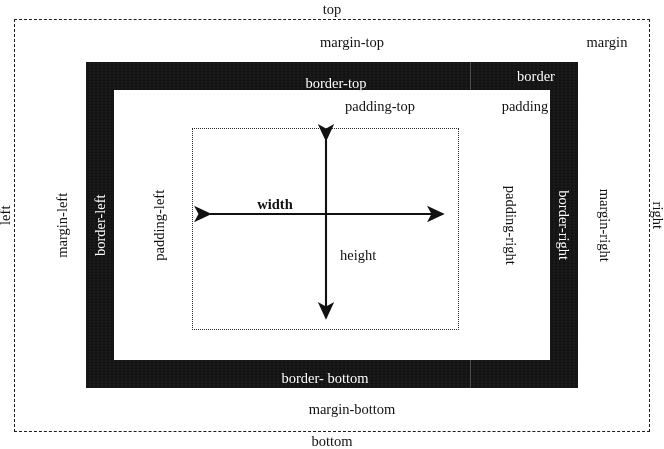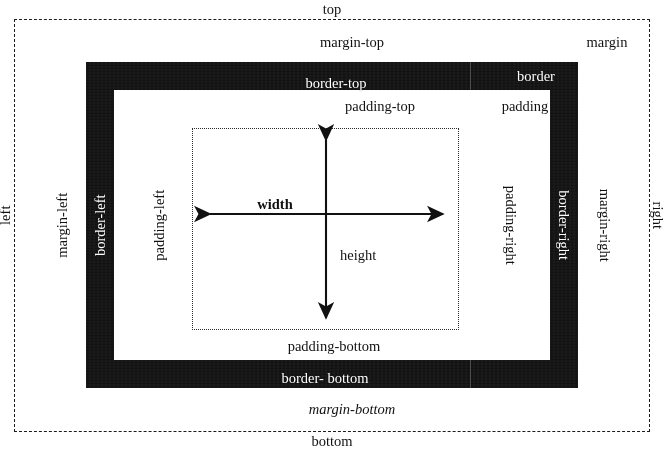--- a/index.html
+++ b/index.html
@@ -170,21 +170,21 @@
   <div class="vwrap" style="left:-14px; top:205px; width:40px; height:20px;">
     <span class="lbl rot-left" style="position:relative;">left</span>
   </div>
 
   <div class="vwrap" style="left:638px; top:205px; width:40px; height:20px;">
     <span class="lbl rot-right" style="position:relative;">right</span>
   </div>
 
   <div class="lbl ctr" style="left:352px; top:35px;">margin-top</div>
 
-  <div class="lbl ctr" style="left:352px; top:402px;font-style:italic;">margin-bottom</div>
+  <div class="lbl ctr" style="left:352px; top:402px;">margin-bottom</div>
 
   <div class="vwrap" style="left:27px; top:215px; width:70px; height:20px;">
     <span class="lbl rot-left" style="position:relative;">margin-left</span>
   </div>
 
   <div class="vwrap" style="left:570px; top:215px; width:70px; height:20px;">
     <span class="lbl rot-right" style="position:relative;">margin-right</span>
   </div>
 
   <div class="lbl ctr" style="left:607px; top:35px;">margin</div>
@@ -198,21 +198,20 @@
   </div>
 
   <div class="vwrap" style="left:530px; top:215px; width:68px; height:20px;">
     <span class="lbl white rot-right" style="position:relative;">border-right</span>
   </div>
 
   <div class="lbl white ctr" style="left:536px; top:69px;">border</div>
 
   <div class="lbl ctr" style="left:340px; top:99px;margin-left:40px;">padding-top</div>
 
-  <div class="lbl ctr" style="left:334px; top:339px;">padding-bottom</div>
 
   <div class="vwrap" style="left:122px; top:215px; width:74px; height:20px;">
     <span class="lbl rot-left" style="position:relative;">padding-left</span>
   </div>
 
   <div class="vwrap" style="left:473px; top:215px; width:74px; height:20px;">
     <span class="lbl rot-right" style="position:relative;">padding-right</span>
   </div>
 
   <div class="lbl ctr" style="left:505px; top:99px;margin-left:20px;">padding</div>

